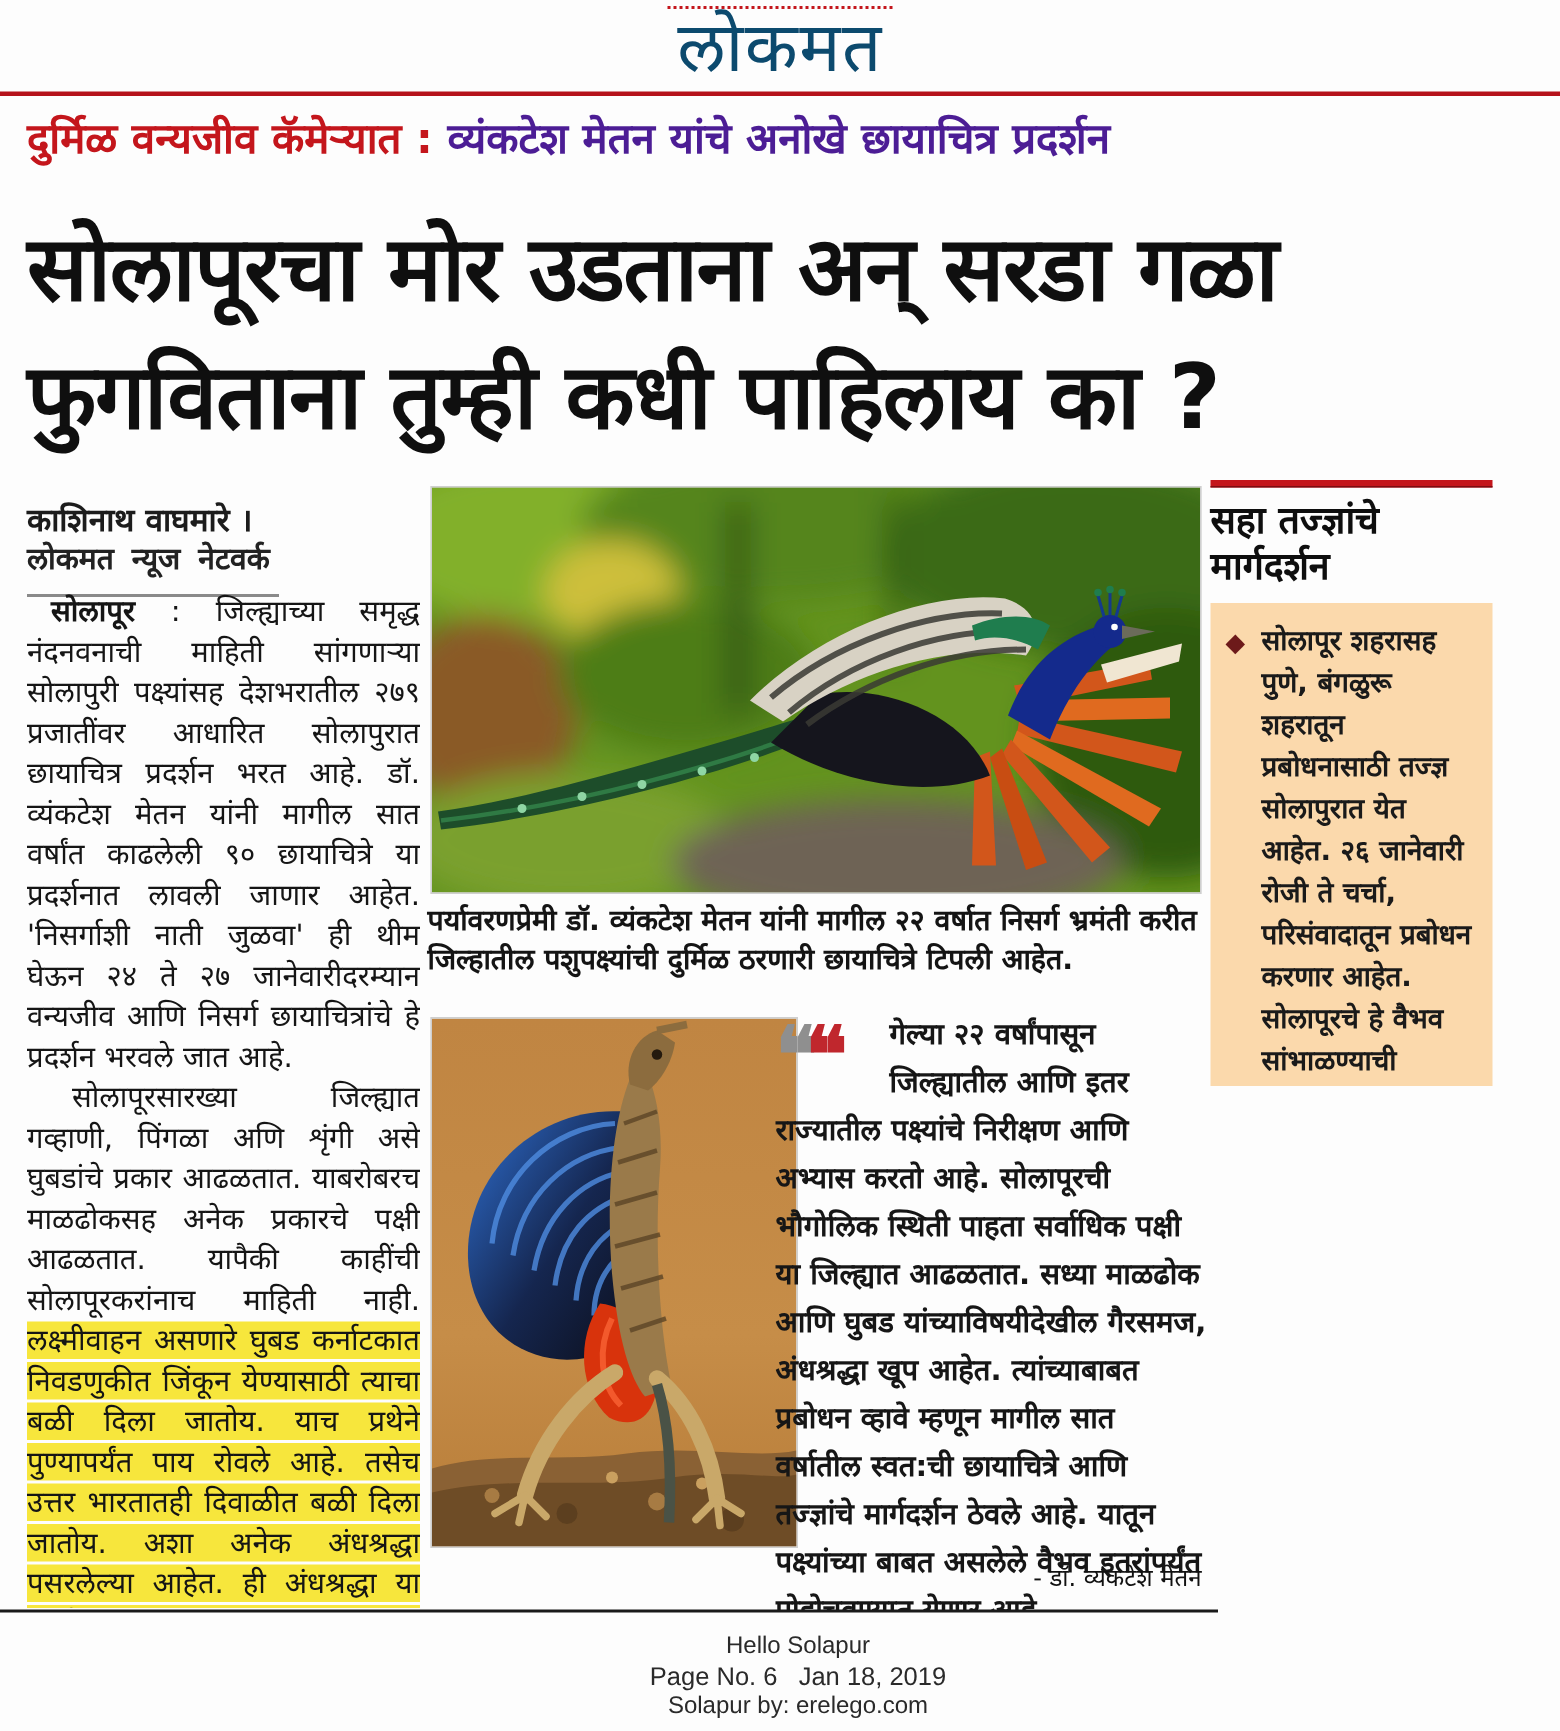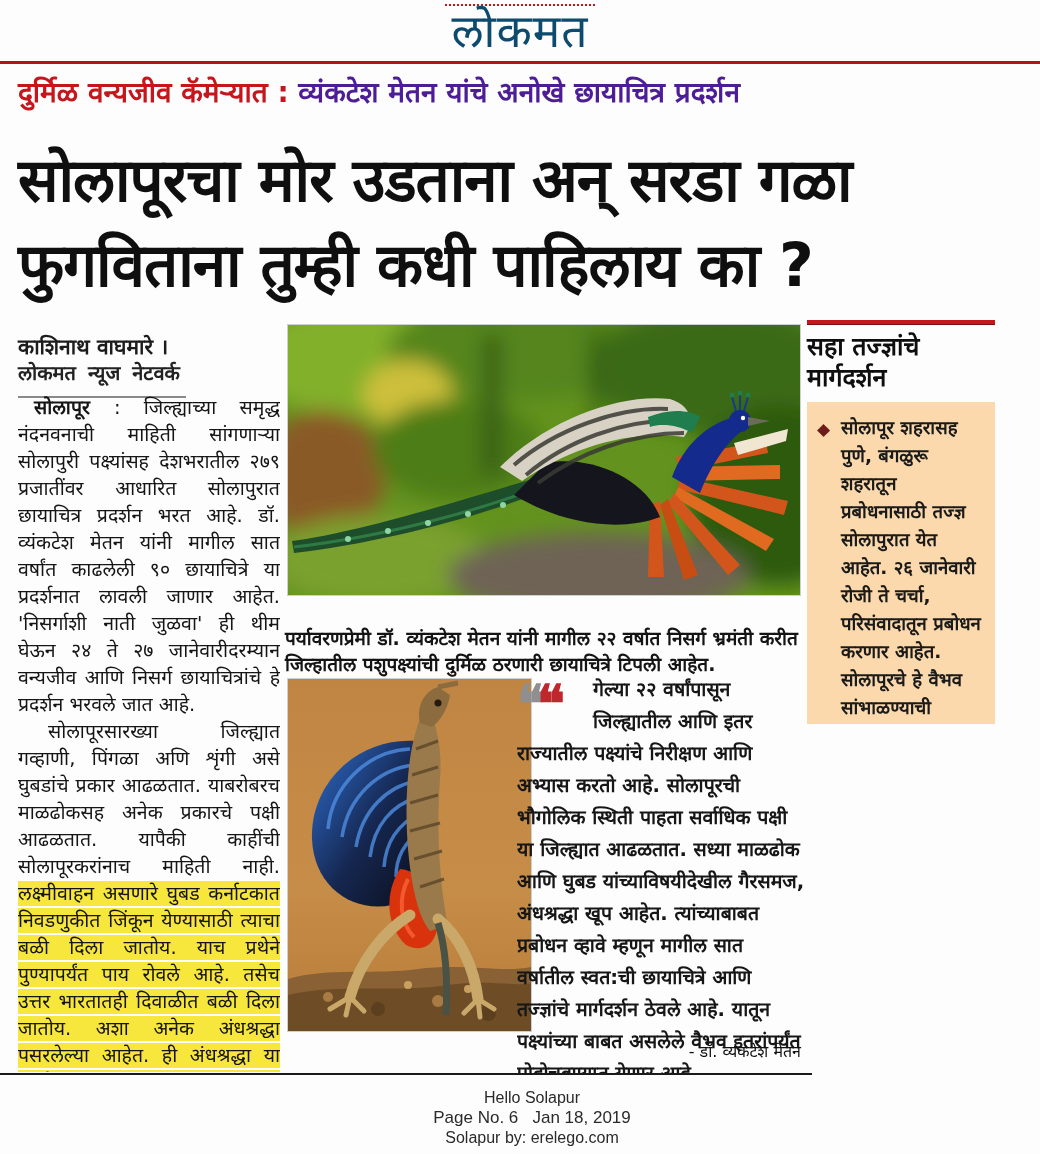--- a/index.html
+++ b/index.html
@@ -28,21 +28,21 @@
   .leftcol p{margin:0;}
   .leftcol p.indent{text-indent:30px;}
   .leftcol .lead{font-weight:800;margin-left:16px;}
   mark.hl{background:#f7e63c;color:#151515;padding:1px 0;}
 
   .photo-frame{position:absolute;border:1px solid #cfcfcf;background:#ddd;overflow:hidden;}
   .photo1{top:324px;left:287px;width:512px;height:270px;}
   .photo2{top:678px;left:287px;width:243px;height:352px;}
   .photo-frame svg{display:block;width:100%;height:100%;}
 
-  .caption1{position:absolute;top:625px;left:285px;width:516px;font-size:19px;font-weight:700;
+  .caption1{position:absolute;top:601px;left:285px;width:516px;font-size:19px;font-weight:700;
             line-height:26px;color:#141414;}
   .caption2{position:absolute;top:1036px;left:285px;width:250px;font-size:19px;font-weight:700;
             line-height:26px;color:#141414;}
 
   .quotecol{position:absolute;top:674px;left:517px;width:288px;height:400px;overflow:hidden;
             font-size:19.5px;font-weight:700;line-height:32px;color:#161616;}
   .quote-icon{float:left;width:66px;height:52px;margin:4px 10px 2px 0;}
   .quote-icon .q{font-family:"DejaVu Serif",serif;font-size:52px;line-height:52px;font-weight:800;}
   .quote-icon .q1{color:#8f8f8f;}
   .quote-icon .q2{color:#c0272d;margin-left:-8px;}

